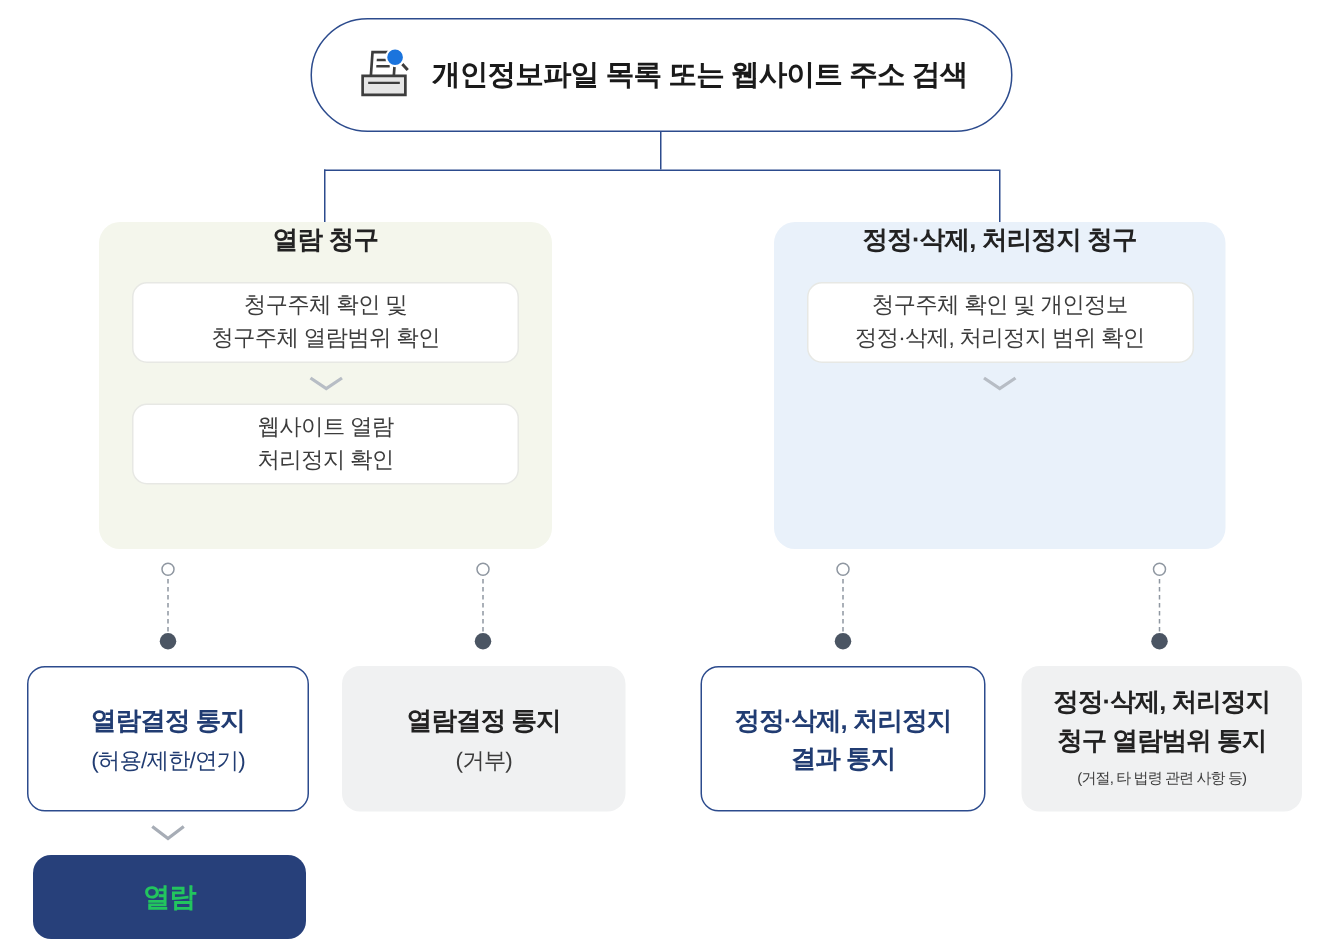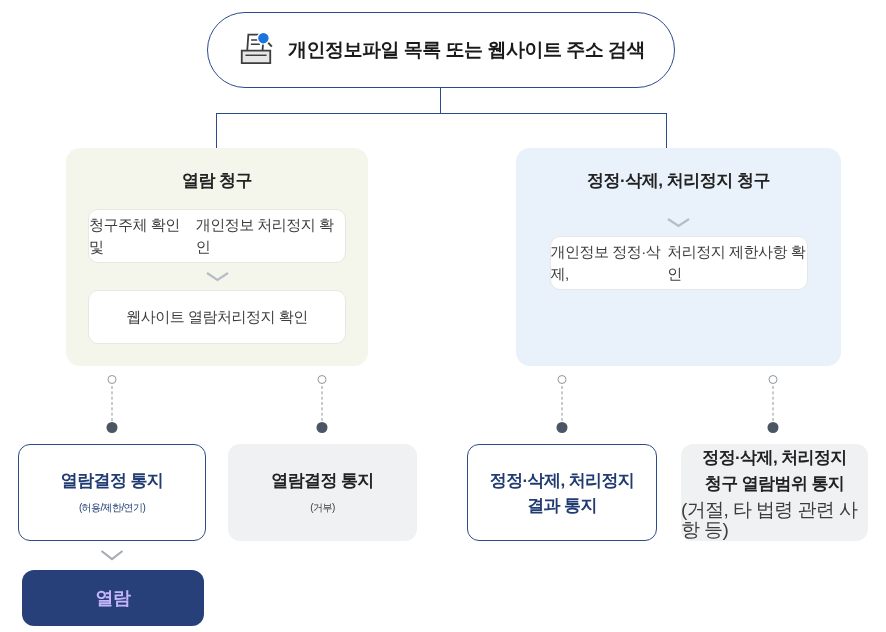--- a/index.html
+++ b/index.html
@@ -36,31 +36,31 @@
   .pill-icon{width:38px;height:38px;display:inline-flex;flex:0 0 auto;}
 
   
   .tline{position:absolute;background:var(--navy-line);}
   .tline.v{width:1.3px;}
   .tline.h{height:1.3px;}
 
   
   .panel{
     position:absolute;top:148px;height:218px;border-radius:14px;
-    display:flex;flex-direction:column;align-items:center;padding-top:21px;
+    display:flex;flex-direction:column;align-items:center;
   }
   .panel-green{left:66px;width:302px;background:var(--panel-green);}
-  .panel-blue{left:516px;width:325px;background:var(--panel-blue);}
+  .panel-blue{left:516px;width:301px;background:var(--panel-blue);}
   .panel-title{
     font-size:17px;font-weight:bold;color:var(--text-dark);
     letter-spacing:-0.5px;line-height:24px;margin-bottom:16px;
   }
   .step{
     width:258px;height:54px;background:#fff;border:1px solid var(--step-border);
-    border-radius:10px;display:flex;flex-direction:row;align-items:center;justify-content:center;
+    border-radius:10px;display:flex;flex-direction:column;align-items:center;justify-content:center;
   }
   .step .line{font-size:15px;color:var(--text-body);line-height:22px;letter-spacing:-0.5px;}
   .chev{display:block;margin:8px 0;}
 
   
   .drop{position:absolute;top:375px;width:12px;height:58px;transform:translateX(-50%);}
   .drop-circle{
     position:absolute;left:50%;top:0;transform:translateX(-50%);
     width:9px;height:9px;border:1.5px solid var(--connector-gray);border-radius:50%;background:#fff;
   }
@@ -76,36 +76,36 @@
   
   .outcome{
     position:absolute;top:444px;height:97px;border-radius:12px;
     display:flex;flex-direction:column;align-items:center;justify-content:center;gap:5px;
   }
   .outcome.outlined{background:#fff;border:1.4px solid var(--navy-line);}
   .outcome.gray{background:var(--gray-fill);border:none;}
   .outcome .o-line{font-size:17px;font-weight:bold;line-height:25px;letter-spacing:-0.6px;}
   .outcome.outlined .o-line{color:var(--navy-text);}
   .outcome.gray .o-line{color:var(--text-dark);}
-  .outcome .o-note{font-size:10px;line-height:20px;letter-spacing:-0.6px;}
+  .outcome .o-note{font-size:15px;line-height:20px;letter-spacing:-0.6px;}
   .outcome.outlined .o-note{color:var(--navy-text);}
   .outcome.gray .o-note{color:var(--text-body);}
   .outcome .o-note:empty{display:none;}
   .outcome.compact{gap:2px;}
   .outcome.compact .o-line{line-height:24px;}
-  .outcome.compact .o-note{font-size:19px;margin-top:2px;}
+  .outcome.compact .o-note{font-size:10px;margin-top:2px;}
 
   .final-chev{position:absolute;left:112px;top:549px;transform:translateX(-50%);}
 
   .final-box{
     position:absolute;left:22px;top:570px;width:182px;height:56px;
     background:var(--navy-fill);border-radius:12px;
     display:flex;align-items:center;justify-content:center;
   }
-  .final-box span{color:#c4b5fd;font-size:18px;font-weight:bold;letter-spacing:-0.5px;}
+  .final-box span{color:#22c55e;font-size:18px;font-weight:bold;letter-spacing:-0.5px;}
 </style>
 </head>
 <body>
 
 <div class="canvas">
 
   <div class="pill">
     <span class="pill-icon">
       <svg viewBox="0 0 36 36" width="38" height="38" aria-hidden="true">
         <g transform="skewX(-4) translate(2,0)">
@@ -124,40 +124,40 @@
 
   <div class="tline v" style="left:440px;top:88px;height:25px"></div>
   <div class="tline h" style="left:216px;top:113px;width:450px"></div>
   <div class="tline v" style="left:216px;top:113px;height:35px"></div>
   <div class="tline v" style="left:665.5px;top:113px;height:35px"></div>
 
   <div class="panel panel-green">
     <div class="panel-title">열람 청구</div>
     <div class="step">
       <span class="line">청구주체 확인 및</span>
-      <span class="line">개인정보 처리정지 확인</span>
+      <span class="line">청구주체 열람범위 확인</span>
     </div>
     <svg class="chev" width="25" height="11" viewBox="0 0 25 11">
       <polyline points="2,2 12.5,9 23,2" fill="none" stroke="#b7bdc5" stroke-width="2.2"></polyline>
     </svg>
     <div class="step">
       <span class="line">웹사이트 열람</span>
       <span class="line">처리정지 확인</span>
     </div>
   </div>
 
   <div class="panel panel-blue">
     <div class="panel-title">정정·삭제, 처리정지 청구</div>
+    <div class="step">
+      <span class="line">청구주체 확인 및 개인정보</span>
+      <span class="line">정정·삭제, 처리정지 범위 확인</span>
+    </div>
     <svg class="chev" width="25" height="11" viewBox="0 0 25 11">
       <polyline points="2,2 12.5,9 23,2" fill="none" stroke="#b7bdc5" stroke-width="2.2"></polyline>
     </svg>
-    <div class="step">
-      <span class="line">개인정보 정정·삭제,</span>
-      <span class="line">처리정지 제한사항 확인</span>
-    </div>
   </div>
 
   <div class="drop" style="left:112px">
     <span class="drop-circle"></span>
     <span class="drop-line"></span>
     <span class="drop-dot"></span>
   </div>
   <div class="drop" style="left:322px">
     <span class="drop-circle"></span>
     <span class="drop-line"></span>

